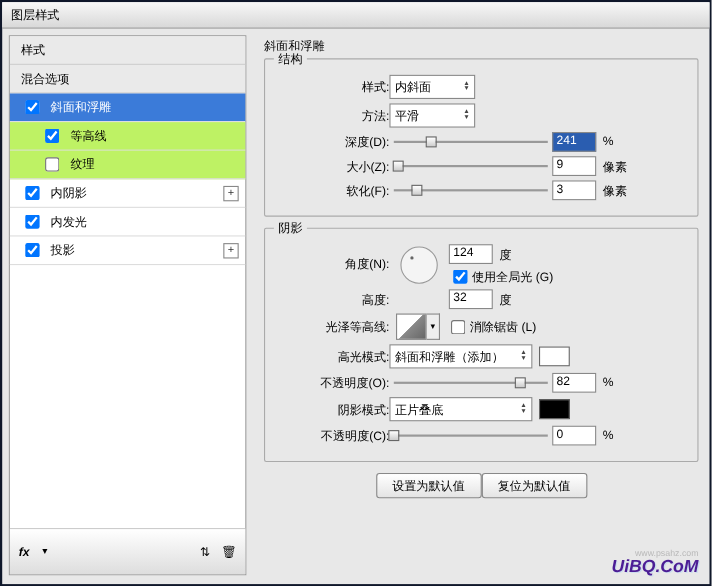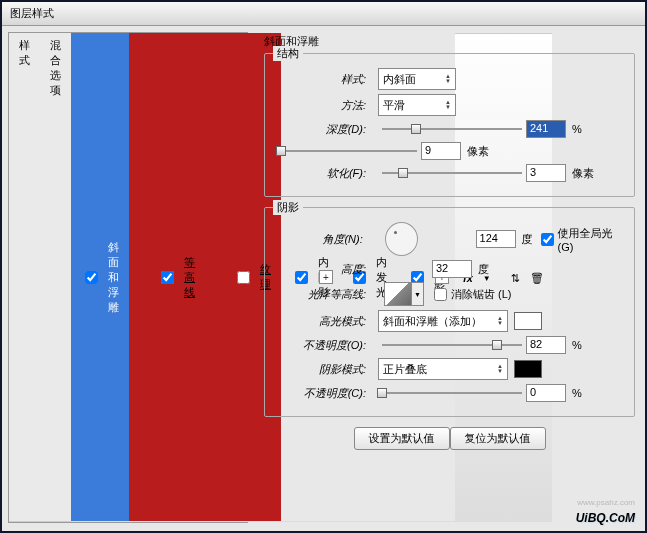--- a/index.html
+++ b/index.html
@@ -1,51 +1,51 @@
 <!DOCTYPE html>
 <html><head>
 <meta charset="utf-8">
 <style>
 * { box-sizing: border-box; margin: 0; padding: 0; font-family: "Microsoft YaHei", sans-serif; font-size: 11px; }
 body { background: #e8e8e8; width: 647px; height: 533px; }
 .window { width: 647px; height: 533px; background: #e8e8e8; border: 2px solid #0f172a; }
 .titlebar { background: linear-gradient(#f8f8f8, #d8d8d8); padding: 4px 8px; border-bottom: 1px solid #999; font-size: 12px; }
 .body { display: flex; height: calc(100% - 26px); }
-.sidebar { width: 240px; background: #fff; border: 1px solid #999; margin: 6px; display: flex; flex-direction: row; }
+.sidebar { width: 216px; background: #fff; border: 1px solid #999; margin: 6px; display: flex; flex-direction: column; }
 .side-head { background: #eaeaea; padding: 5px 10px; border-bottom: 1px solid #ccc; }
 .side-row { padding: 5px 10px; border-bottom: 1px solid #ddd; display: flex; align-items: center; gap: 6px; position: relative; }
 .side-row.sel { background: #3b7bd9; color: #fff; }
-.side-row.sub { padding-left: 28px; background: #b91c1c; text-decoration: underline; }
+.side-row.sub { padding-left: 28px; background: #bef264; }
 .side-row .plus { position: absolute; right: 6px; border: 1px solid #888; width: 14px; height: 14px; display: flex; align-items: center; justify-content: center; background: #fff; color: #333; font-size: 10px; }
 .side-fill { flex: 1; }
 .side-foot { border-top: 1px solid #ccc; padding: 14px 8px; display: flex; align-items: center; gap: 10px; background: linear-gradient(#fff,#ddd); }
 .content { flex: 1; padding: 8px 10px; overflow: hidden; }
 .fieldset { border: 1px solid #aaa; border-radius: 2px; padding: 10px 8px 10px 8px; margin-bottom: 10px; position: relative; }
 .legend { position: absolute; top: -8px; left: 8px; background: #e8e8e8; padding: 0 4px; }
 .outer-label { margin-bottom: 4px; display: block; }
 .row { display: flex; align-items: center; margin: 4px 0; }
-.label { width: 105px; text-align: right; padding-right: 12px; font-style: italic; }
+.label { width: 105px; text-align: right; padding-right: 0; }
 .select { border: 1px solid #888; background: #fff; padding: 1px 4px; display: inline-flex; align-items: center; justify-content: space-between; min-width: 78px; height: 22px; }
 .sel-arrows { display: flex; flex-direction: column; font-size: 6px; line-height: 5px; color: #444; }
 .slider { position: relative; height: 14px; width: 140px; margin: 0 4px; }
 .slider::before { content: ""; position: absolute; left: 0; right: 0; top: 6px; height: 2px; background: #999; }
 .thumb { position: absolute; top: 2px; width: 10px; height: 10px; background: linear-gradient(#fff,#ccc); border: 1px solid #666; transform: translateX(-50%); }
 .num { border: 1px solid #888; background: #fff; width: 40px; height: 18px; padding: 1px 3px; text-align: left; }
 .num.hl { background: #2a5db0; color: #fff; }
 .unit { margin-left: 6px; }
 .radio, .checkbox { width: 13px; height: 13px; margin: 0 4px; }
 .angle-circle { width: 34px; height: 34px; border: 1px solid #999; border-radius: 50%; background: #f4f4f4; position: relative; margin: 0 10px; }
 .angle-circle::after { content: ""; position: absolute; width: 3px; height: 3px; background: #666; border-radius: 50%; left: 8px; top: 8px; }
 .swatch { width: 28px; height: 18px; border: 1px solid #666; background: #fff; margin-left: 6px; }
 .swatch.blk { background: #000; }
 .contour { width: 28px; height: 24px; border: 1px solid #888; background: linear-gradient(135deg,#fff 48%, #888 50%, #666 100%); margin-left: 6px; }
 .contour-dd { width: 12px; height: 24px; border: 1px solid #888; border-left: none; background: #eee; display: flex; align-items: center; justify-content: center; font-size: 7px; }
 .btn-row { display: flex; justify-content: center; margin-top: 6px; }
 .btn { border: 1px solid #888; background: linear-gradient(#fff,#e4e4e4); padding: 3px 14px; border-radius: 3px; }
-.watermark { position: absolute; right: 10px; bottom: 4px; font-size: 12px; font-weight: bold; font-style: italic; color: #000000; text-shadow: 1px 1px #cde; pointer-events: none; }
+.watermark { position: absolute; right: 10px; bottom: 4px; font-size: 16px; font-weight: bold; font-style: italic; color: #4c1d95; text-shadow: 1px 1px #cde; pointer-events: none; }
 .watermark2 { position: absolute; right: 10px; bottom: 22px; font-size: 8px; color: #b9b9b9; pointer-events: none; }
 </style>
 </head>
 <body>
 
 <div class="window">
   <div class="titlebar">
     <span>图层样式</span>
   </div>
   <div class="body">
@@ -111,20 +111,21 @@
         </div>
         <div class="row">
           <span class="label">深度(D):</span>
           <div class="slider">
               <div class="thumb" style="left:24%"></div>
             </div>
           <div class="num hl">241</div>
           <span class="unit">%</span>
         </div>
         <div class="row">
+          <span class="label">大小(Z):</span>
           <div class="slider">
               <div class="thumb" style="left:3%"></div>
             </div>
           <div class="num">9</div>
           <span class="unit">像素</span>
         </div>
         <div class="row">
           <span class="label">软化(F):</span>
           <div class="slider">
               <div class="thumb" style="left:15%"></div>
@@ -133,21 +134,21 @@
           <span class="unit">像素</span>
         </div>
       </div>
 
       <div class="fieldset">
         <span class="legend">阴影</span>
 
         <div class="row">
           <span class="label">角度(N):</span>
           <div class="angle-circle"></div>
-          <div style="display:flex;flex-direction:row;gap:4px;margin-left:48px;">
+          <div style="display:flex;flex-direction:column;gap:4px;">
             <div style="display:flex;align-items:center;">
               <div class="num">124</div>
               <span class="unit">度</span>
             </div>
             <div style="display:flex;align-items:center;">
               <input type="checkbox" class="checkbox" checked="" style="">
               <span>使用全局光 (G)</span>
             </div>
           </div>
         </div>

